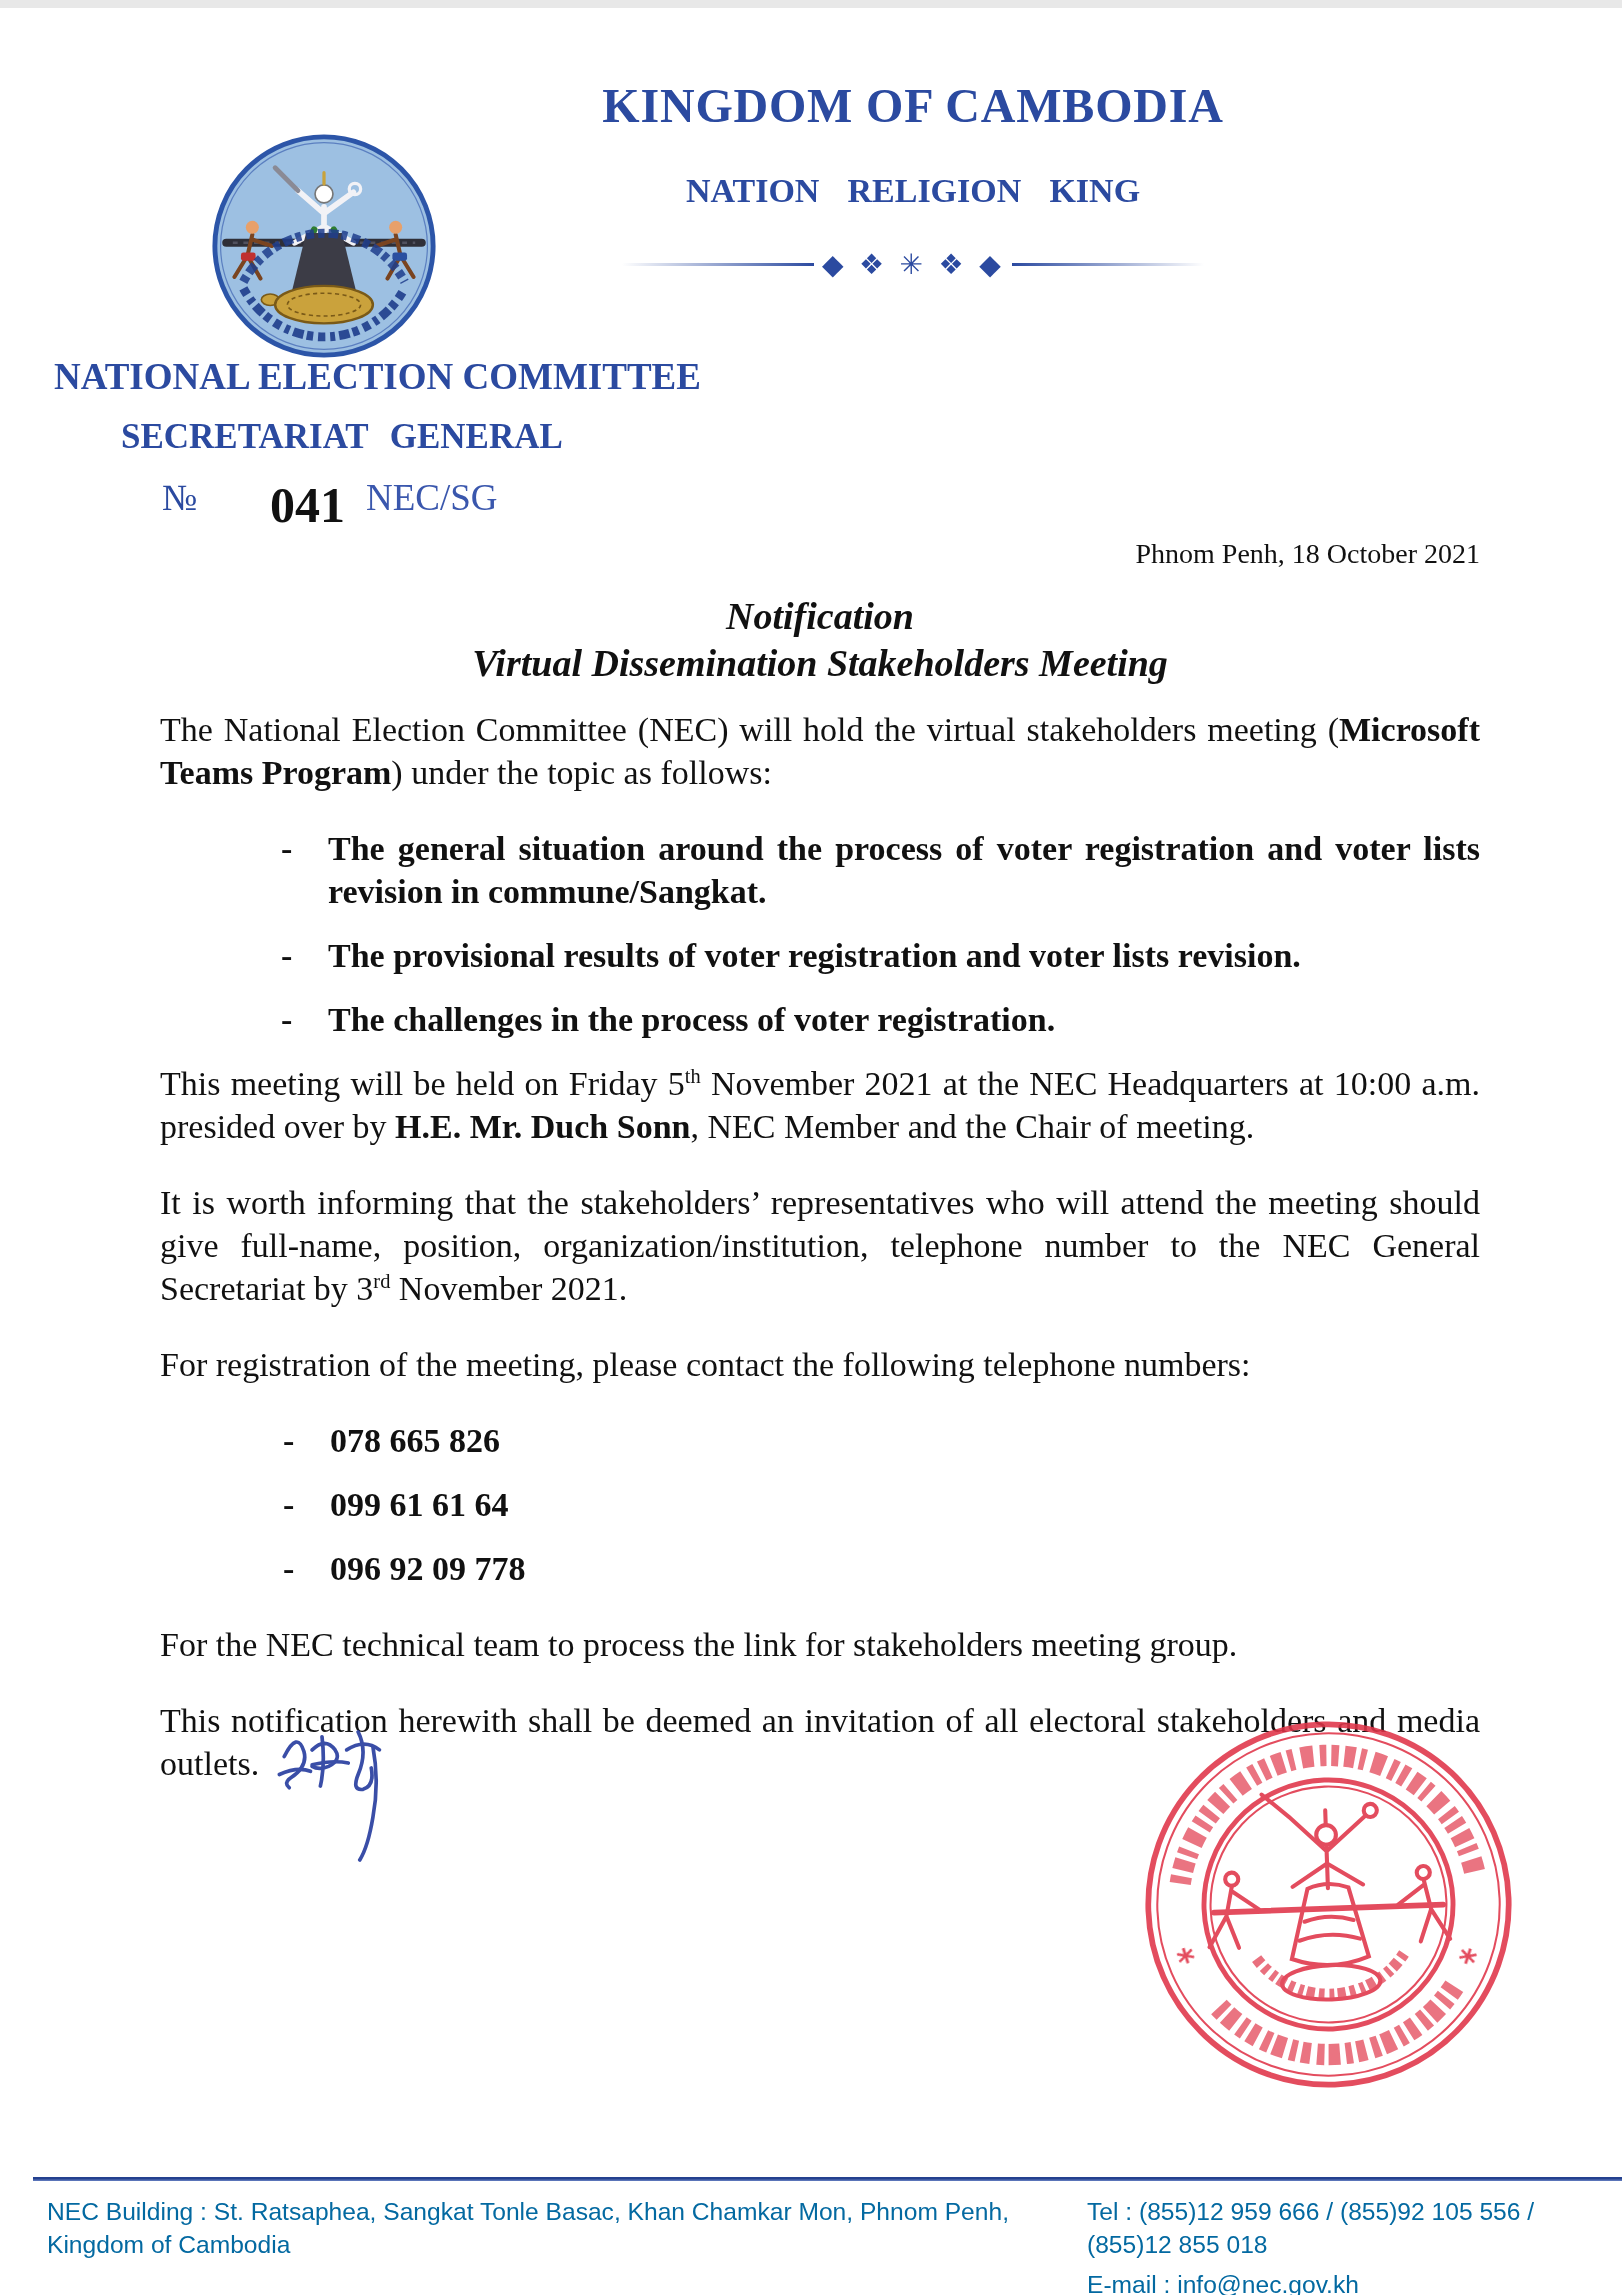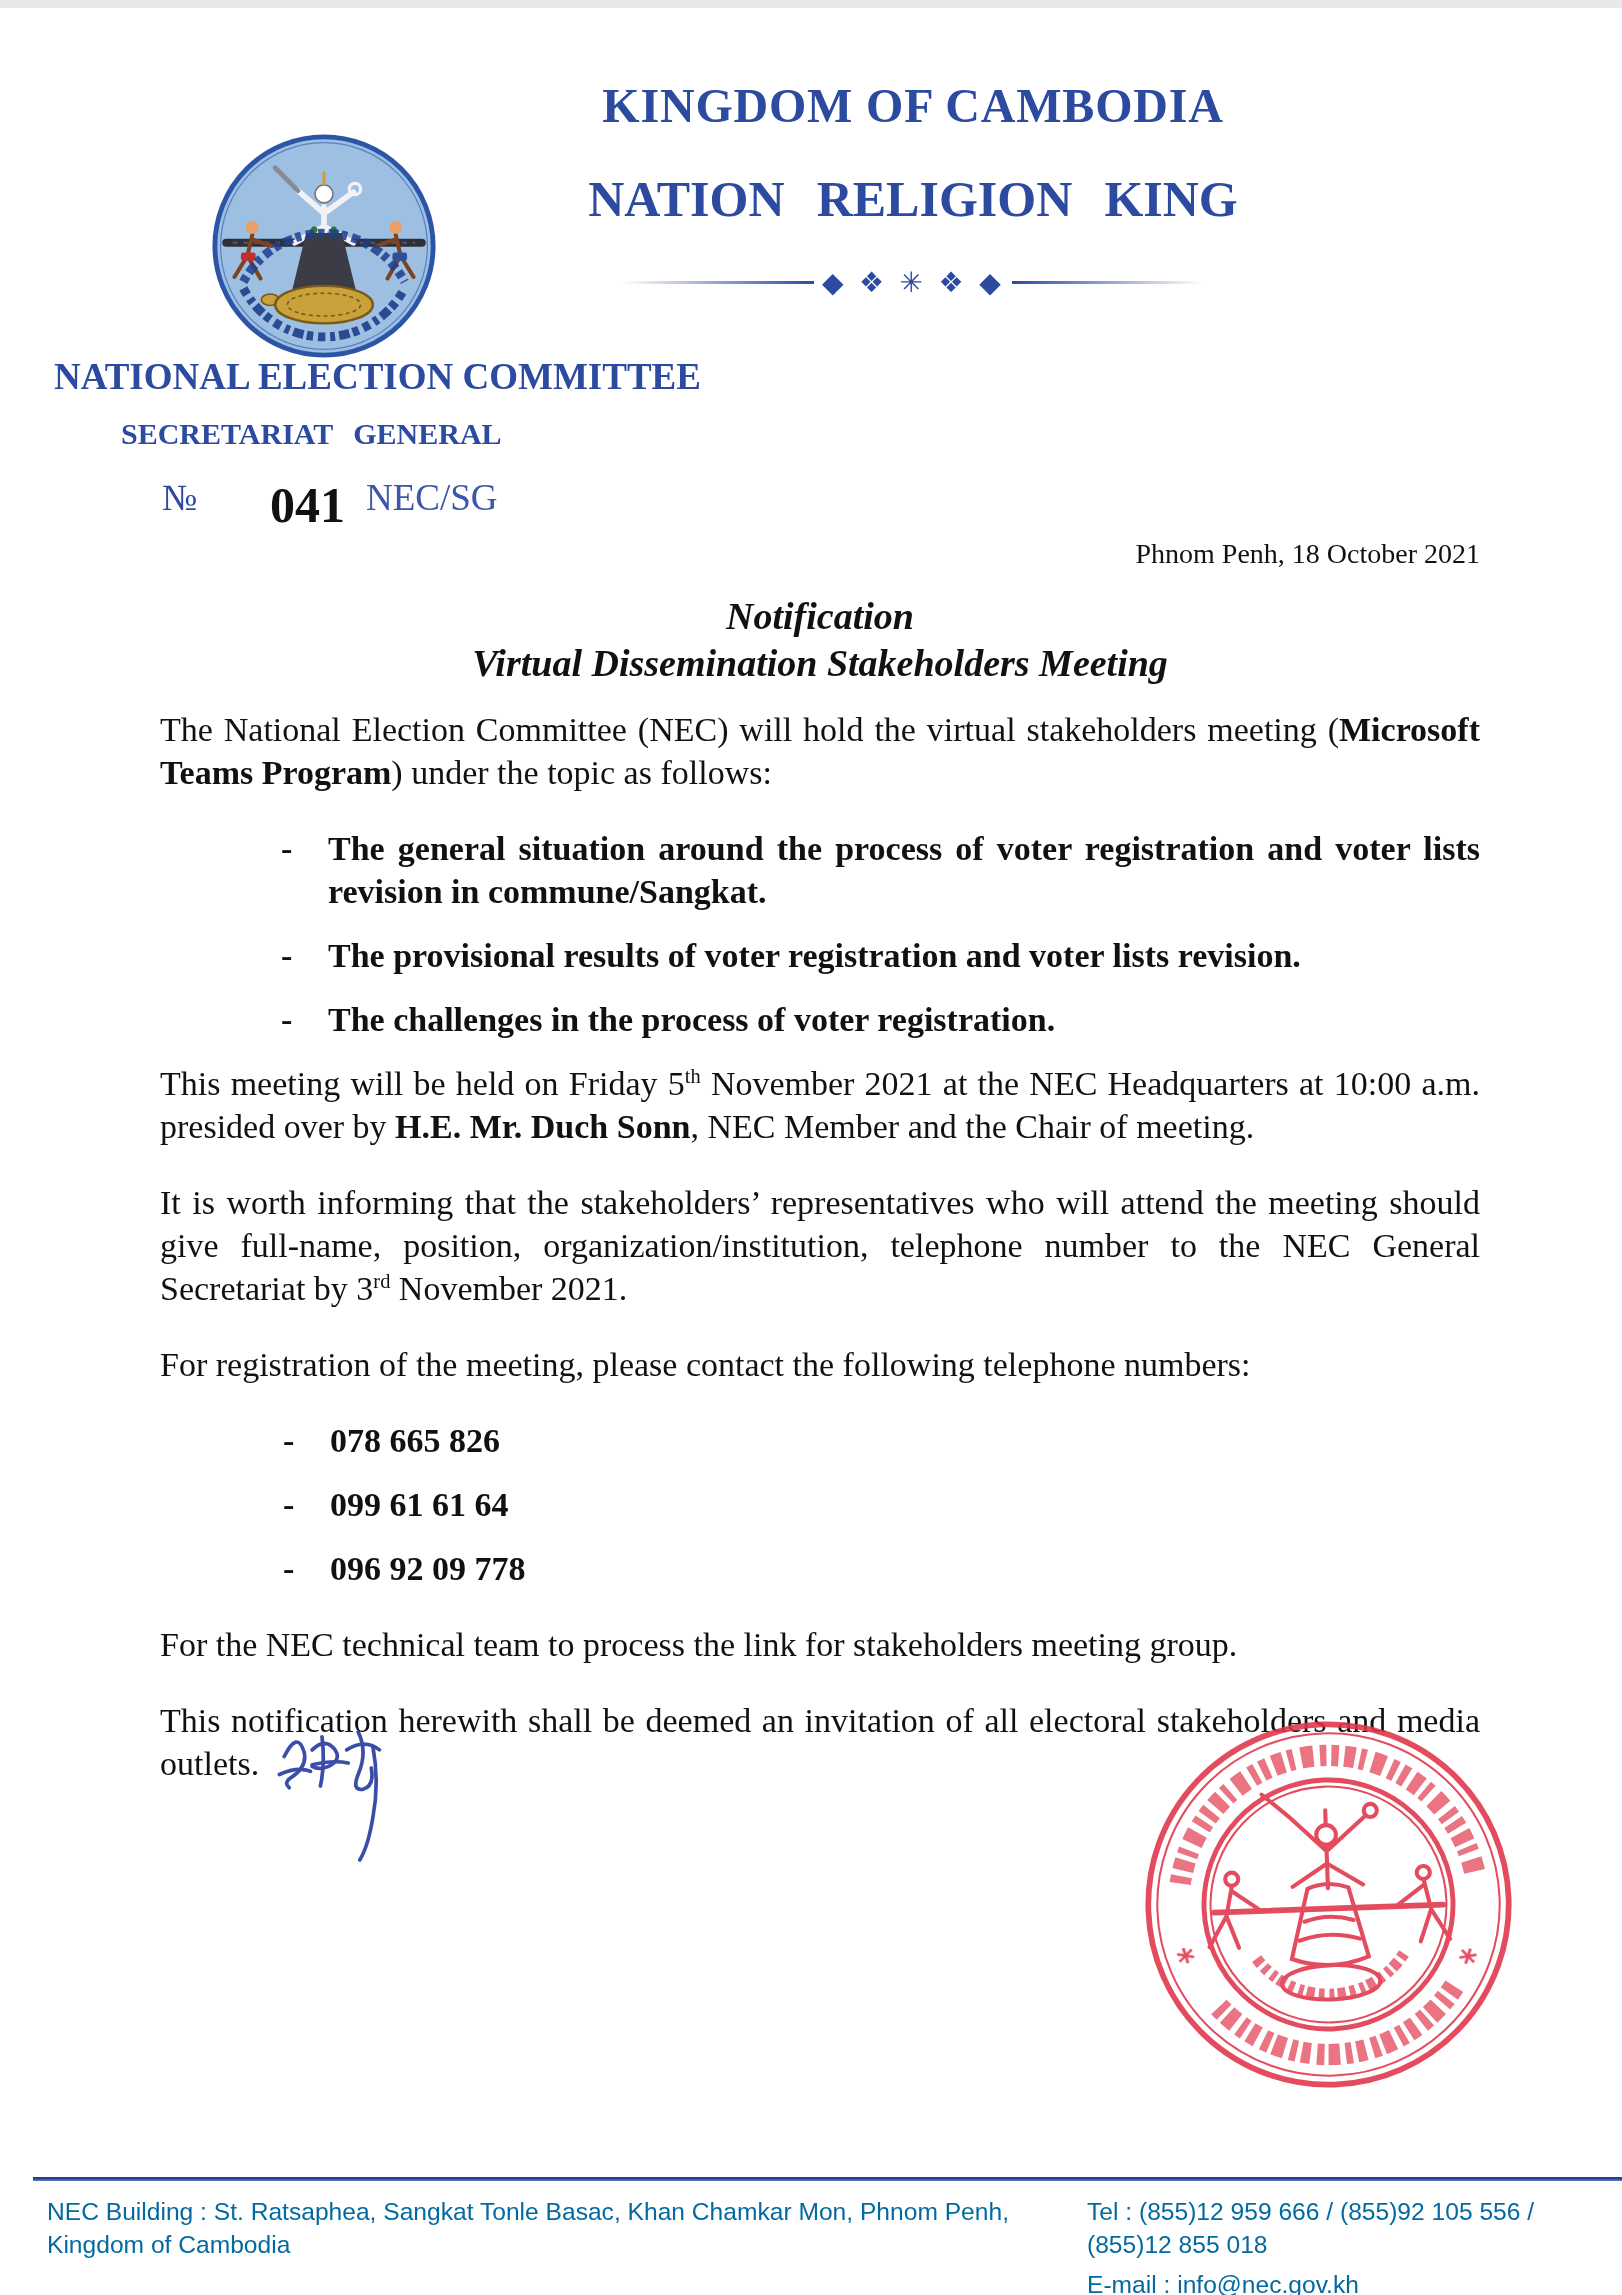--- a/index.html
+++ b/index.html
@@ -4,28 +4,28 @@
 <style>
   html,body{margin:0;padding:0;background:#e8e8e8;}
   .page{
     position:relative;width:1623px;height:2295px;background:#ffffff;
     font-family:"Liberation Serif","DejaVu Serif",serif;color:#111;
     overflow:hidden;margin:8px auto;padding-left:44px;
   }
   
   .hdr-center{position:absolute;left:352px;top:72px;width:1122px;text-align:center;}
   .kingdom{font-size:48px;font-weight:bold;color:#2b4aa0;letter-spacing:0.8px;line-height:1.1;}
-  .motto{font-size:50px;font-weight:bold;color:#2b4aa0;word-spacing:19.6px;margin-top:39px;line-height:1.1;}
+  .motto{font-size:34px;font-weight:bold;color:#2b4aa0;word-spacing:19.6px;margin-top:39px;line-height:1.1;}
   .ornament-row{display:flex;align-items:center;margin-top:39px;padding:0 270px;}
   .orn-line{flex:1;height:2.5px;background:linear-gradient(90deg,rgba(43,74,160,0),#2b4aa0);}
   .orn-line.rt{background:linear-gradient(90deg,#2b4aa0,rgba(43,74,160,0));}
   .orn-glyphs{color:#2b4aa0;font-family:"DejaVu Sans",sans-serif;font-size:28px;padding:0 8.2px;letter-spacing:3.3px;white-space:nowrap;}
   .emblem{position:absolute;left:210px;top:124px;}
   .org-name{position:absolute;left:54px;top:347px;font-size:37px;font-weight:bold;color:#2b4aa0;}
-  .org-sub{position:absolute;left:121px;top:409px;font-size:30px;font-weight:bold;color:#2b4aa0;word-spacing:13px;}
+  .org-sub{position:absolute;left:121px;top:409px;font-size:35px;font-weight:bold;color:#2b4aa0;word-spacing:13px;}
   .doc-no{position:absolute;left:0;top:468px;width:573px;height:49px;}
   .doc-no .no-sign{position:absolute;left:162px;font-size:37px;color:#2b4aa0;}
   .doc-no .no-val{position:absolute;left:270px;font-size:50px;font-weight:bold;color:#111;}
   .doc-no .no-suffix{position:absolute;left:366px;font-size:37px;color:#3a57ad;}
   
   .content{position:absolute;left:160px;top:524px;width:1320px;font-size:34px;line-height:43px;}
   .dateline{text-align:right;font-size:28px;margin:0 0 18px 0;}
   .doc-title{text-align:center;font-weight:bold;font-size:38px;line-height:47px;margin:0 0 21px 0;font-style:italic;}
   .para{margin:0 0 33px 0;text-align:justify;}
   .topic-row,.phone-row{display:flex;font-weight:bold;margin:0 0 21px 121px;}

